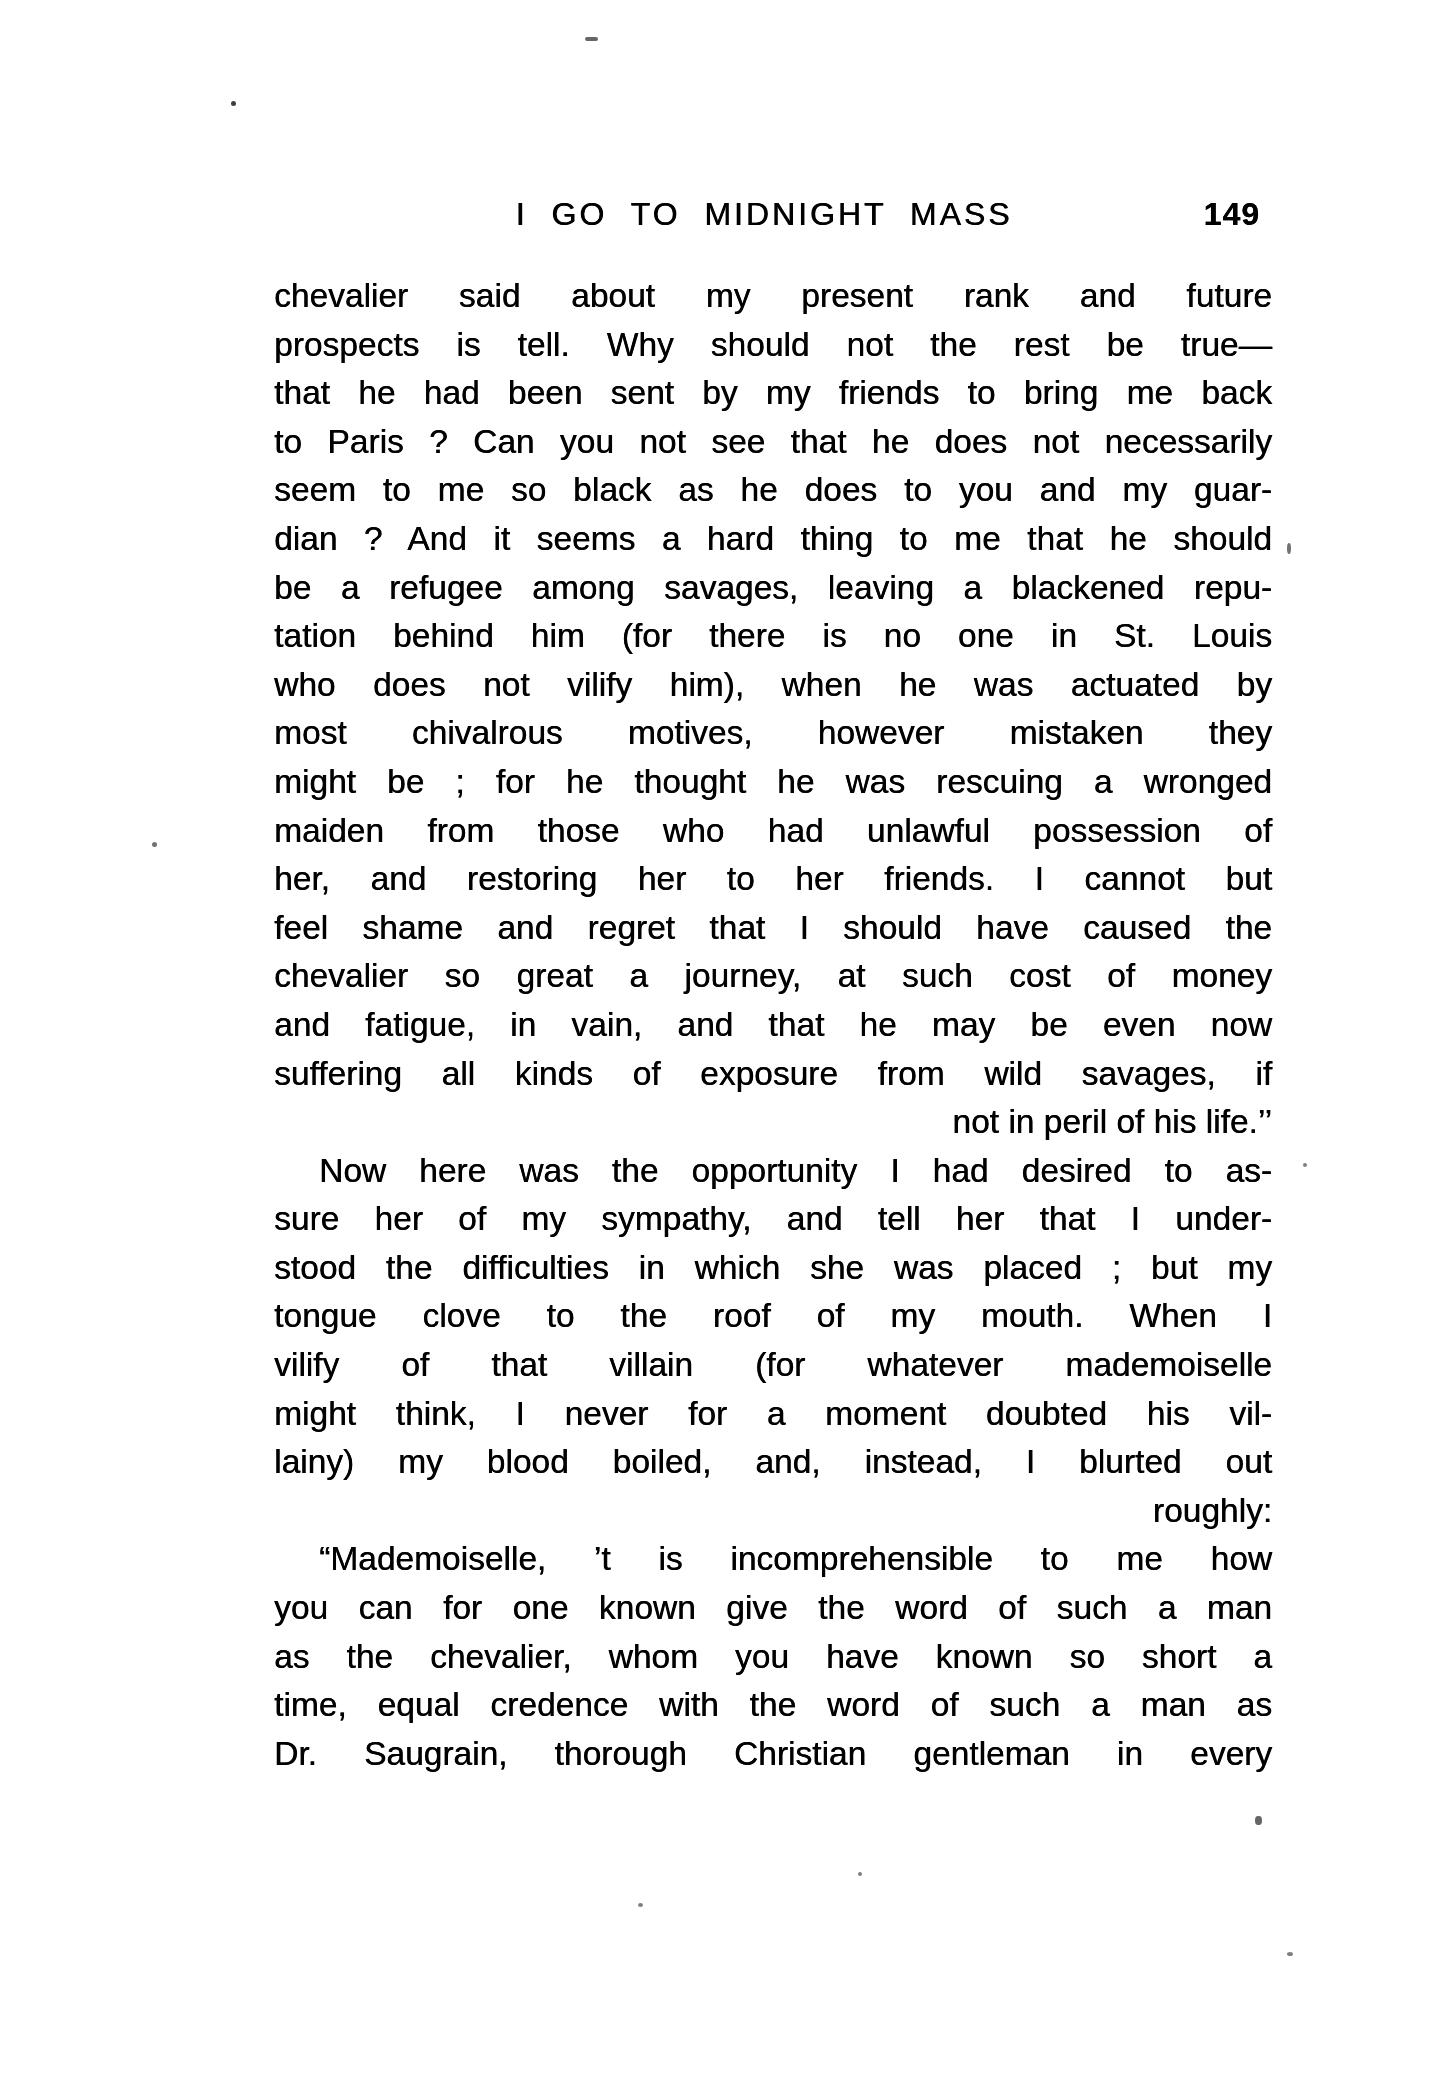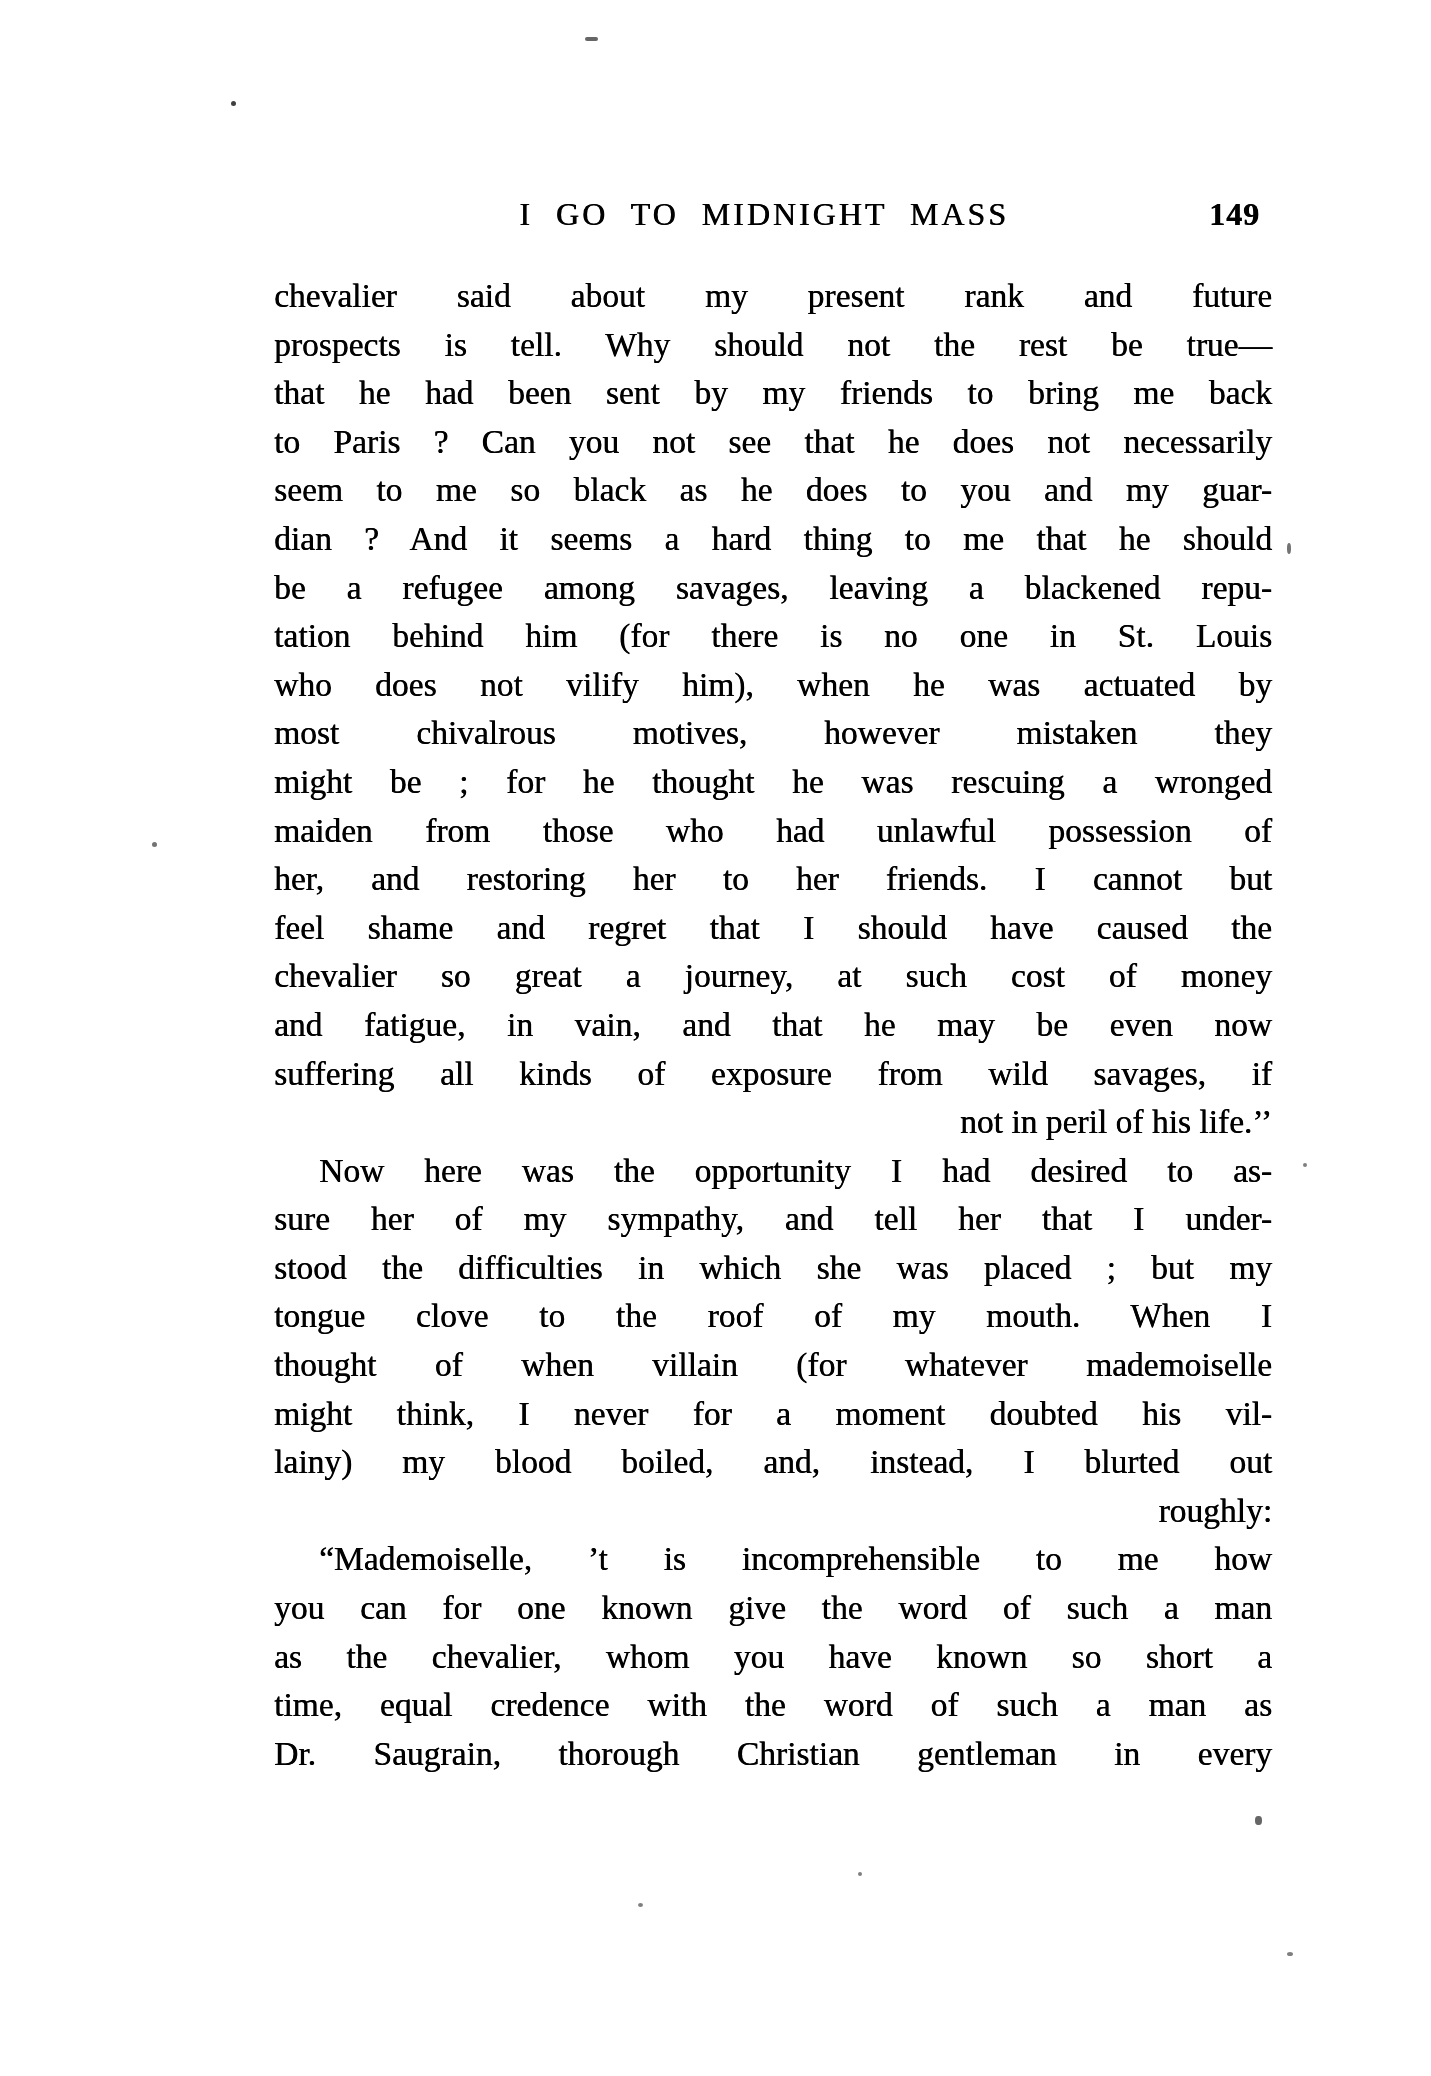--- a/index.html
+++ b/index.html
@@ -7,21 +7,21 @@
     --ink: #000000;
   }
   * { margin: 0; padding: 0; box-sizing: border-box; }
   html, body { background: #e8e8e8; }
   .page {
     position: relative;
     width: 1431px;
     height: 2076px;
     background: var(--paper);
     color: var(--ink);
-    font-family: Liberation Serif, serif;
+    font-family: Liberation Sans, sans-serif;
     overflow: hidden;
   }
   
   .running-head {
     position: absolute;
     left: 265px;
     top: 196px;
     width: 998px;
     height: 42px;
   }
@@ -107,21 +107,21 @@
       <div class="line">her, and restoring her to her friends.  I cannot but</div>
       <div class="line">feel shame and regret that I should have caused the</div>
       <div class="line">chevalier so great a journey, at such cost of money</div>
       <div class="line">and fatigue, in vain, and that he may be even now</div>
       <div class="line">suffering all kinds of exposure from wild savages, if</div>
       <div class="line flush">not in peril of his life.’’</div>
       <div class="line indent">Now here was the opportunity I had desired to as-</div>
       <div class="line">sure her of my sympathy, and tell her that I under-</div>
       <div class="line">stood the difficulties in which she was placed ; but my</div>
       <div class="line">tongue clove to the roof of my mouth.  When I</div>
-      <div class="line">thought of when villain (for whatever mademoiselle</div>
+      <div class="line">vilify of that villain (for whatever mademoiselle</div>
       <div class="line">might think, I never for a moment doubted his vil-</div>
       <div class="line">lainy) my blood boiled, and, instead, I blurted out</div>
       <div class="line flush">roughly:</div>
       <div class="line indent">“Mademoiselle, ’t is incomprehensible to me how</div>
       <div class="line">you can for one known give the word of such a man</div>
       <div class="line">as the chevalier, whom you have known so short a</div>
       <div class="line">time, equal credence with the word of such a man as</div>
       <div class="line">Dr. Saugrain, thorough Christian gentleman in every</div>
     </main>
 

